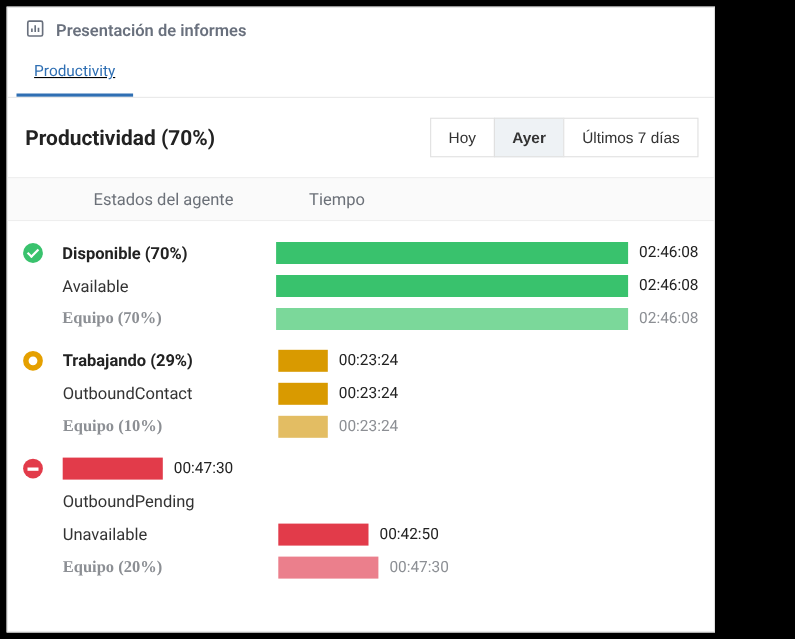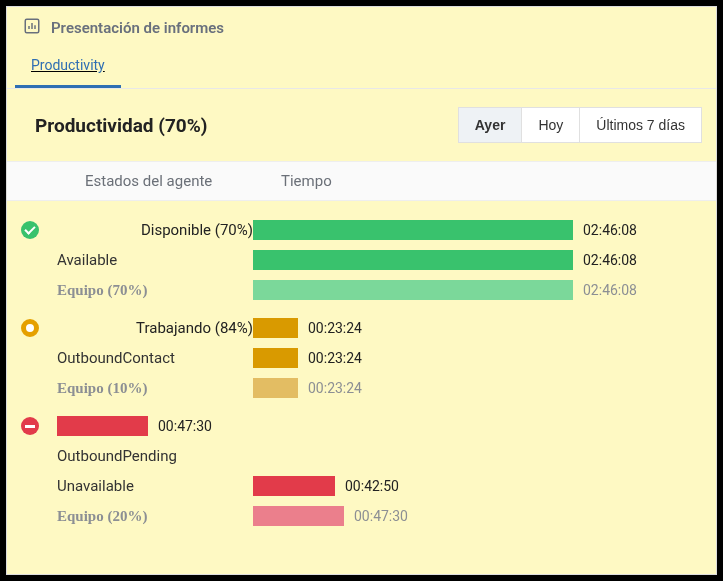--- a/index.html
+++ b/index.html
@@ -2,23 +2,23 @@
 <html><head>
 <meta charset="utf-8">
 <style>
   * { box-sizing: border-box; margin: 0; padding: 0; }
   body {
     font-family: -apple-system, BlinkMacSystemFont, "Segoe UI", Roboto, Arial, sans-serif;
     background: #000;
     padding: 6px;
   }
   .app {
-    width: 711px;
+    width: 644px;
     height: 569px;
-    background: #fef9c3;
+    background: #ffffff;
     border: 1px solid #ddd;
     display: flex;
     flex-direction: column;
     overflow: hidden;
   }
   .titlebar {
     display: flex;
     align-items: center;
     gap: 10px;
     padding: 10px 16px 8px 16px;
@@ -42,21 +42,21 @@
   .tab.active { border-bottom-color: #2f6fb3; }
   .divider {
     height: 1px;
     background: #e8e8e8;
     width: 100%;
   }
   .header-row {
     display: flex;
     align-items: center;
     justify-content: space-between;
-    padding: 18px 14px 12px 28px;
+    padding: 18px 14px 12px 16px;
   }
   .page-title {
     font-size: 19px;
     font-weight: 700;
     color: #222;
   }
   .range-btns {
     display: flex;
   }
   .range-btn {
@@ -96,21 +96,21 @@
     width: 36px;
     display: flex;
     align-items: center;
     justify-content: flex-start;
   }
   .label-cell {
     width: 196px;
     font-size: 15px;
     color: #333;
   }
-  .row.header .label-cell { font-weight: 400; color: #222; text-align: right; }
+  .row.header .label-cell { font-weight: 700; color: #222; }
   .row.team .label-cell { color: #8c8f94; font-weight: 600; font-family: Liberation Serif, serif; }
   .bar-area {
     flex: 1;
     display: flex;
     align-items: center;
     position: relative;
     height: 22px;
   }
   .bar {
     height: 20px;
@@ -158,22 +158,22 @@
   </div>
 
   <div class="tabs">
     <div class="tab active">Productivity</div>
   </div>
   <div class="divider"></div>
 
   <div class="header-row">
     <div class="page-title">Productividad (70%)</div>
     <div class="range-btns">
+      <button class="range-btn">Hoy</button>
       <button class="range-btn active">Ayer</button>
-      <button class="range-btn">Hoy</button>
       <button class="range-btn">Últimos 7 días</button>
     </div>
   </div>
 
   <div class="table-header">
     <div class="col-state">Estados del agente</div>
     <div class="col-time">Tiempo</div>
   </div>
 
   <div class="groups" id="groups">
@@ -203,21 +203,21 @@
             <div class="bar" style="width: 320px; background: rgb(123, 216, 154);"></div>
             <div class="time-val">02:46:08</div>
           </div>
         </div>
       </div>
       <div class="group">
         <div class="row header">
           <div class="icon-cell">
             <div class="status-icon ring"></div>
           </div>
-          <div class="label-cell">Trabajando (84%)</div>
+          <div class="label-cell">Trabajando (29%)</div>
           <div class="bar-area">
             <div class="bar" style="width: 45px; background: rgb(217, 154, 0);"></div>
             <div class="time-val">00:23:24</div>
           </div>
         </div>
         <div class="row sub">
           <div class="icon-cell"></div>
           <div class="label-cell">OutboundContact</div>
           <div class="bar-area">
             <div class="bar" style="width: 45px; background: rgb(217, 154, 0);"></div>

